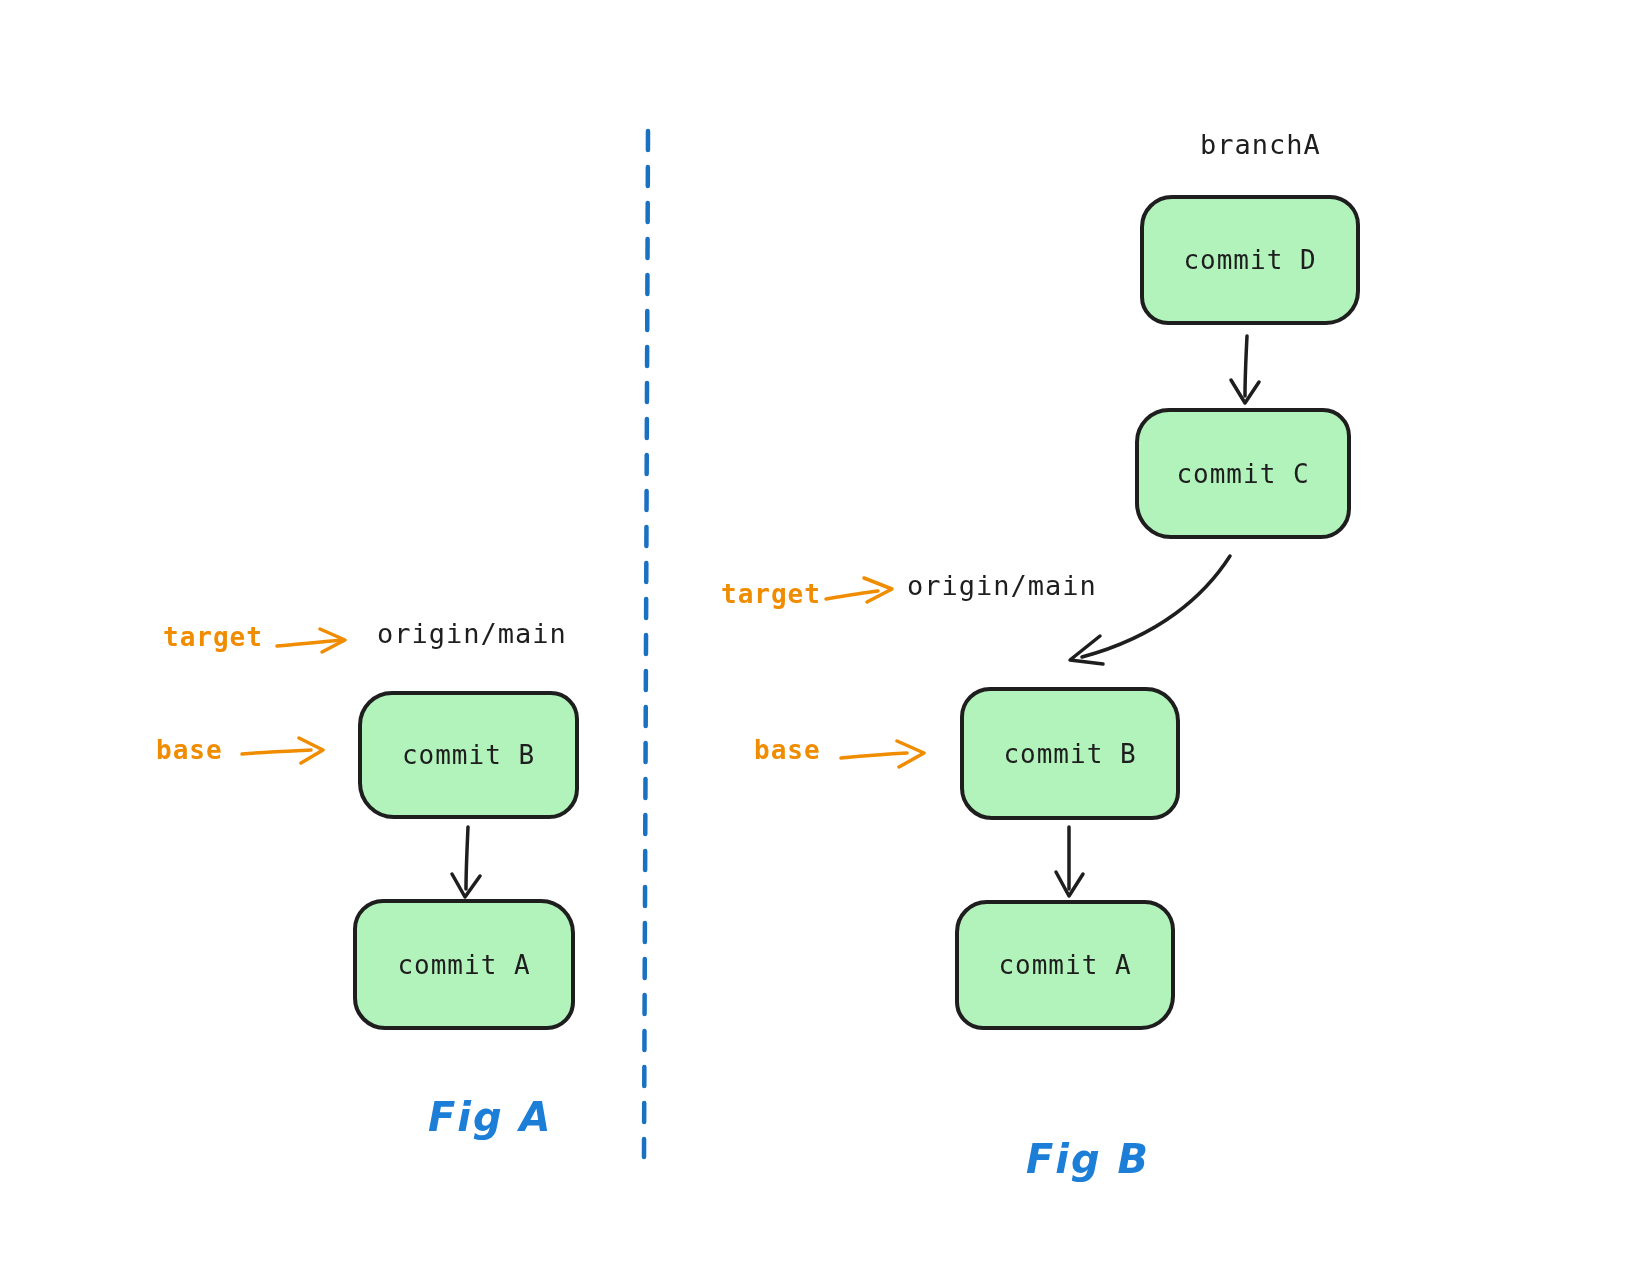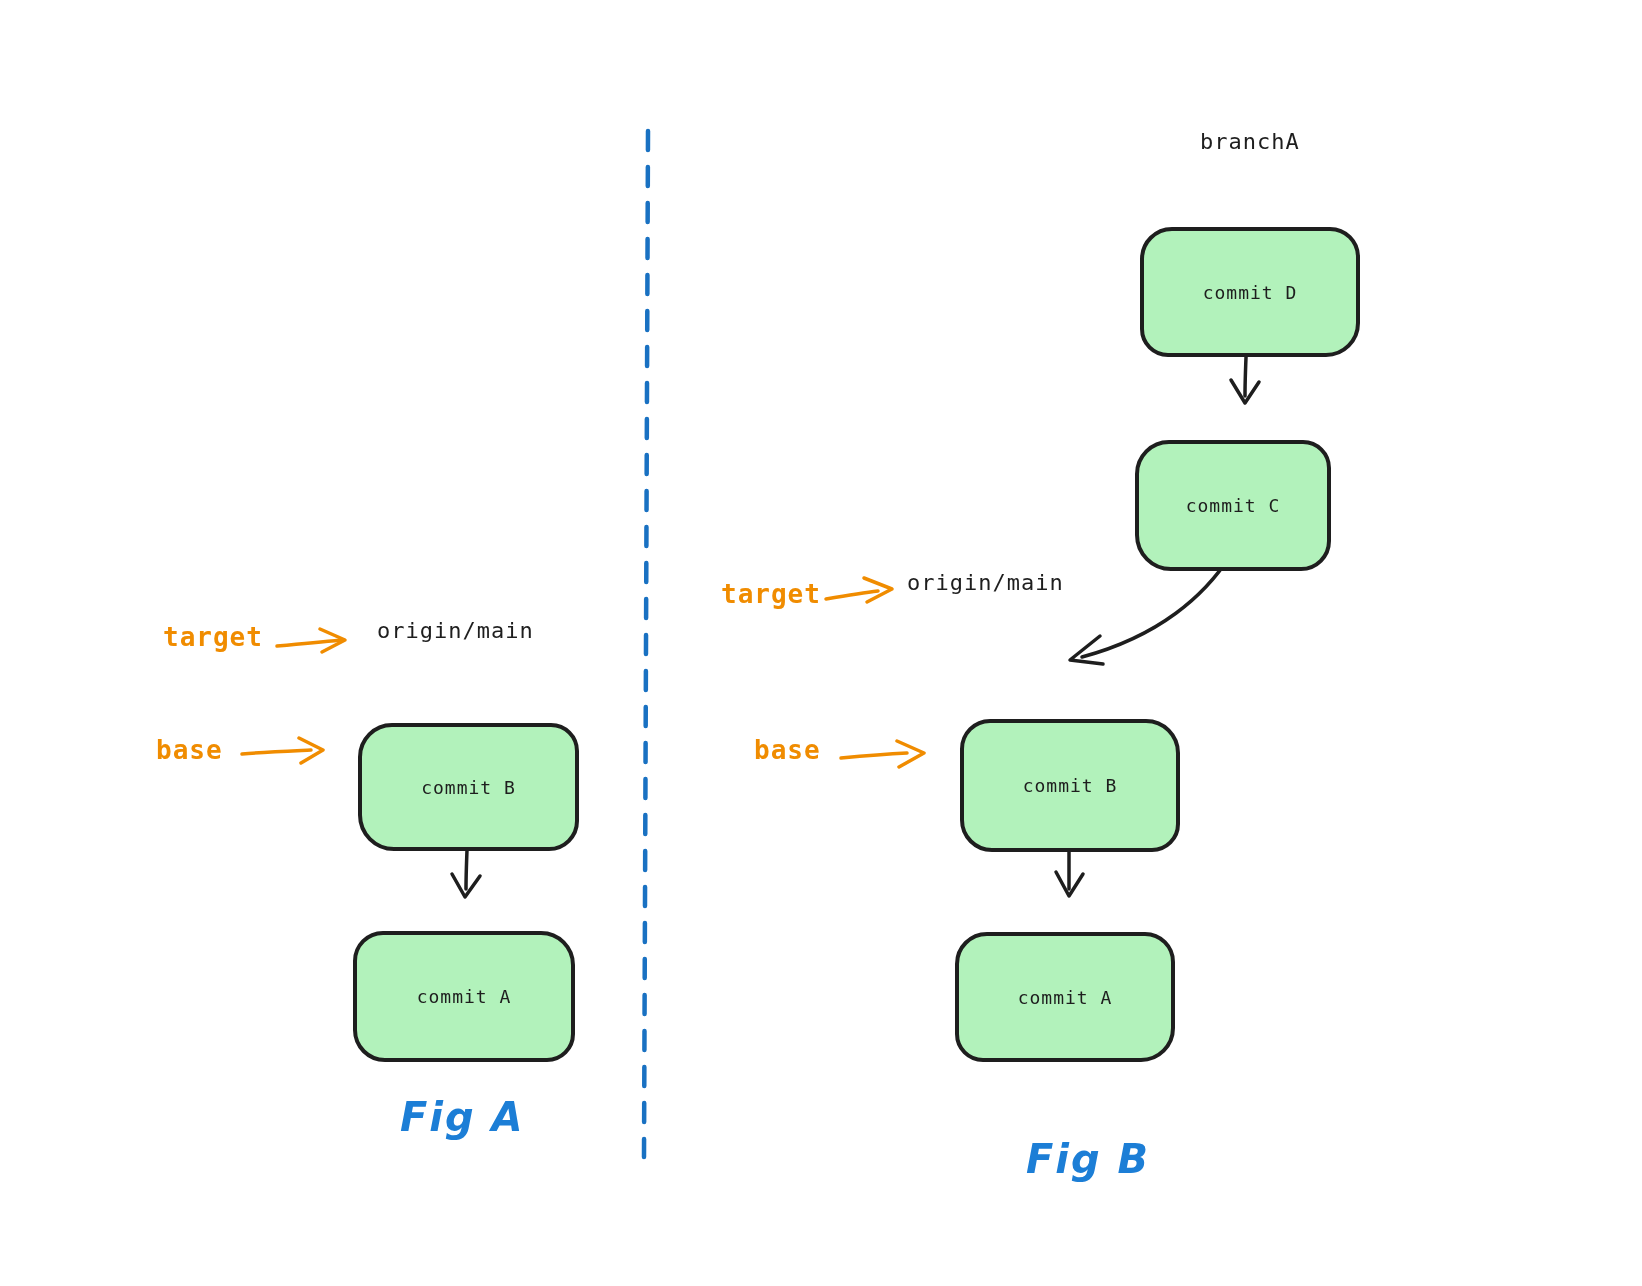--- a/index.html
+++ b/index.html
@@ -36,33 +36,32 @@
   }
   .commit-box {
     position: absolute;
     display: flex;
     align-items: center;
     justify-content: center;
     background: var(--box-fill, #b2f2bb);
     border: 4px solid var(--box-stroke, #1e1e1e);
     box-sizing: border-box;
     color: var(--text-dark, #1e1e1e);
-    font-size: 18px;
+    font-size: 26px;
     letter-spacing: 1px;
-    margin-top: 32px;
   }
   .r1 { border-radius: 34px 28px 30px 36px; }
   .r2 { border-radius: 30px 34px 28px 32px; }
   .r3 { border-radius: 32px 30px 34px 28px; }
   .txt {
     position: absolute;
     white-space: nowrap;
     line-height: 1.1;
     color: var(--text-dark, #1e1e1e);
-    font-size: 22px;
+    font-size: 27px;
     letter-spacing: 1px;
   }
   .orange-label {
     color: var(--annotation-orange, #f08c00);
     font-size: 26px;
     font-weight: bold;
     text-align: center;
   }
   .caption {
     position: absolute;
@@ -134,29 +133,29 @@
   <span class="txt orange-label" style="left:156px; top:736px;">base</span>
 
   <div class="commit-box r1" style="left:358px; top:691px; width:221px; height:128px;">
     <span>commit B</span>
   </div>
 
   <div class="commit-box r2" style="left:353px; top:899px; width:222px; height:131px;">
     <span>commit A</span>
   </div>
 
-  <span class="caption" style="left:400px; top:1094px;">Fig A</span>
+  <span class="caption" style="left:428px; top:1094px;">Fig A</span>
 
   <span class="txt" style="left:1200px; top:130px;">branchA</span>
 
   <div class="commit-box r3" style="left:1140px; top:195px; width:220px; height:130px;">
     <span>commit D</span>
   </div>
 
-  <div class="commit-box r1" style="left:1135px; top:408px; width:196px; height:131px;">
+  <div class="commit-box r1" style="left:1135px; top:408px; width:216px; height:131px;">
     <span>commit C</span>
   </div>
 
   <span class="txt orange-label" style="left:721px; top:580px;">target</span>
 
   <span class="txt" style="left:907px; top:571px;">origin/main</span>
 
   <span class="txt orange-label" style="left:754px; top:736px;">base</span>
 
   <div class="commit-box r2" style="left:960px; top:687px; width:220px; height:133px;">

